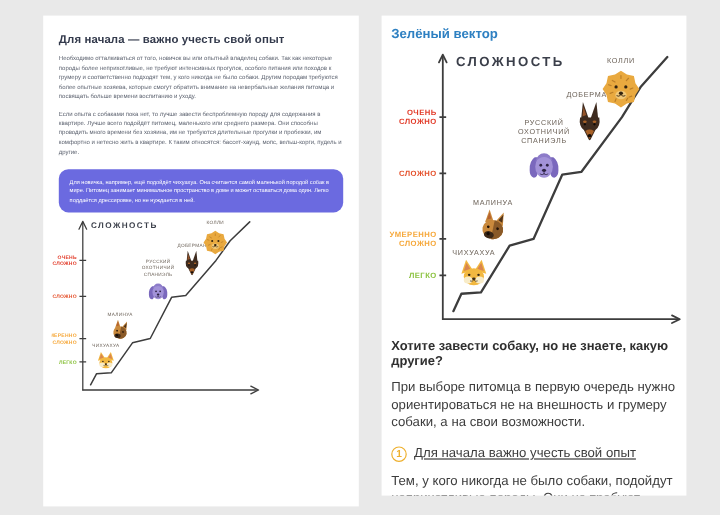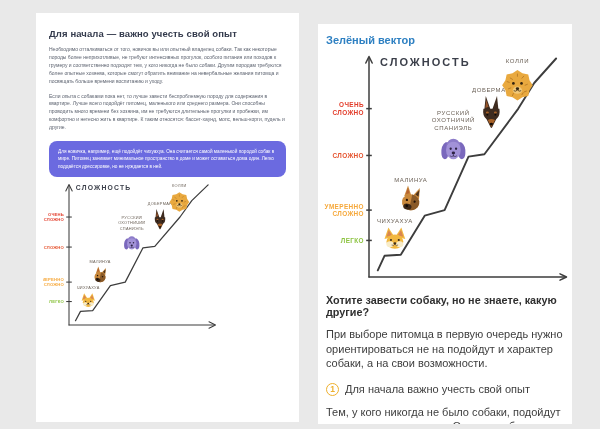--- a/index.html
+++ b/index.html
@@ -7,29 +7,29 @@
   body { background:#e9e9e9; font-family:"Liberation Sans", sans-serif; position:relative; }
   .card { position:absolute; background:#ffffff; }
   
   .left-card { left:36px; top:13px; width:263px; height:409px; padding:15px 13px 0 13px; overflow:hidden; }
   .doc-title { font-size:9.5px; font-weight:bold; color:#333a4c; letter-spacing:.1px; }
   .doc-p { font-size:5px; line-height:7.9px; color:#5d6370; margin-top:7px; text-align:left; }
   .doc-callout { margin-top:9px; background:#6b6ae0; border-radius:8px; padding:7px 9px; color:#ffffff;
                  font-size:4.7px; line-height:7.3px; }
   .mini-chart { display:block; margin-top:3px; margin-left:-6px; }
   
-  .right-card { left:318px; top:24px; width:254px; height:400px; padding:6px 8px 0 8px; overflow:hidden; }
+  .right-card { left:318px; top:13px; width:254px; height:400px; padding:6px 8px 0 8px; overflow:hidden; }
   .link-title { display:inline-block; font-size:11px; font-weight:bold; color:#2e80c2; text-decoration:none; cursor:pointer; }
   .big-chart { display:block; margin-left:-2px; margin-top:2px; }
   .article-heading { font-size:10.8px; font-weight:bold; color:#2f2f2f; margin-top:9px; }
   .article-p { font-size:11px; line-height:14.6px; color:#3d3d3d; margin-top:9px; }
   .step-line { display:flex; align-items:center; gap:6px; margin-top:12px; }
   .step-badge { display:inline-flex; align-items:center; justify-content:center; width:13px; height:13px;
                 border:1.6px solid #eeb02e; border-radius:50%; color:#eeb02e; font-size:8.5px; font-weight:bold; flex:0 0 auto; }
-  .step-label { font-size:11px; color:#3d3d3d; }
+  .step-label { font-size:11px; color:#3d3d3d;text-decoration:underline; }
   svg text { font-family:"Liberation Sans", sans-serif; }
 </style>
 </head>
 <body>
 
 <svg width="0" height="0" style="position:absolute" aria-hidden="true">
   <defs>
     <symbol id="icon-chihuahua" viewBox="0 0 40 40">
       <polygon points="4,20 10,2 19,16" fill="#f2b840"></polygon>
       <polygon points="7,16.5 10.5,6 15.5,14" fill="#d9864f"></polygon>
@@ -182,19 +182,19 @@
       <g>
         <use href="#icon-doberman" x="149.745" y="45.23200000000001" width="35.28" height="35.28"></use>
         <text x="167.385" y="42.23200000000001" font-size="6" fill="#6b6157" text-anchor="middle" letter-spacing="0.6">ДОБЕРМАН</text>
       </g>
       <g>
         <use href="#icon-collie" x="175.454" y="16.328000000000003" width="36" height="36"></use>
         <text x="193.454" y="13.328000000000003" font-size="6" fill="#6b6157" text-anchor="middle" letter-spacing="0.6">КОЛЛИ</text>
       </g>
     </svg>
   <h2 class="article-heading">Хотите завести собаку, но не знаете, какую другие?</h2>
-  <p class="article-p">При выборе питомца в первую очередь нужно ориентироваться не на подойдут и характер собаки, а на свои возможности.</p>
+  <p class="article-p">При выборе питомца в первую очередь нужно ориентироваться не на внешность и грумеру собаки, а на свои возможности.</p>
   <div class="step-line">
     <span class="step-badge">1</span>
     <span class="step-label">Для начала важно учесть свой опыт</span>
   </div>
   <p class="article-p">Тем, у кого никогда не было собаки, подойдут неприхотливые породы. Они не требуют интенсивных прогулок и особого питания, а ещё могут жить в небольших квартирах и проводить много времени без людей. Это, например, бассет-хаунд, мопс,</p>
 </div>
 
 </body></html>

